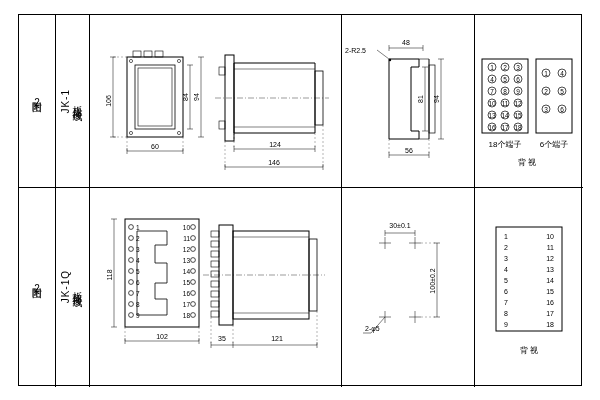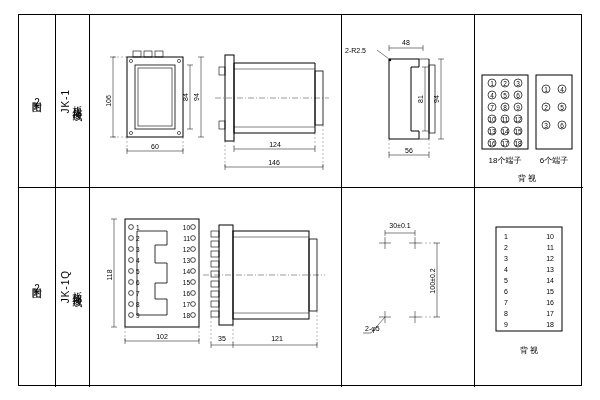--- a/index.html
+++ b/index.html
@@ -90,21 +90,21 @@
     transform: rotate(180deg);
   }
 
   
   .cell {
     position: absolute;
     overflow: hidden;
   }
   .c-mid-1 { left: 70px; top: 0; width: 252px; height: 172px; }
   .c-r3-1  { left: 322px; top: 0; width: 133px; height: 172px; }
-  .c-r4-1  { left: 455px; top: 16px; width: 109px; height: 172px; }
+  .c-r4-1  { left: 455px; top: 0; width: 109px; height: 172px; }
   .c-mid-2 { left: 70px; top: 172px; width: 252px; height: 200px; }
   .c-r3-2  { left: 322px; top: 172px; width: 133px; height: 200px; }
   .c-r4-2  { left: 455px; top: 172px; width: 109px; height: 200px; }
 
   svg { display: block; }
   .dim { font-size: 7px; font-family: "Liberation Sans", sans-serif; }
   .cn  { font-size: 8px; font-family: "Liberation Sans", sans-serif; }
   .tinynum { font-size: 6.5px; font-family: "Liberation Sans", sans-serif; }
   .num { font-size: 7px; font-family: "Liberation Sans", sans-serif; }
 </style>

